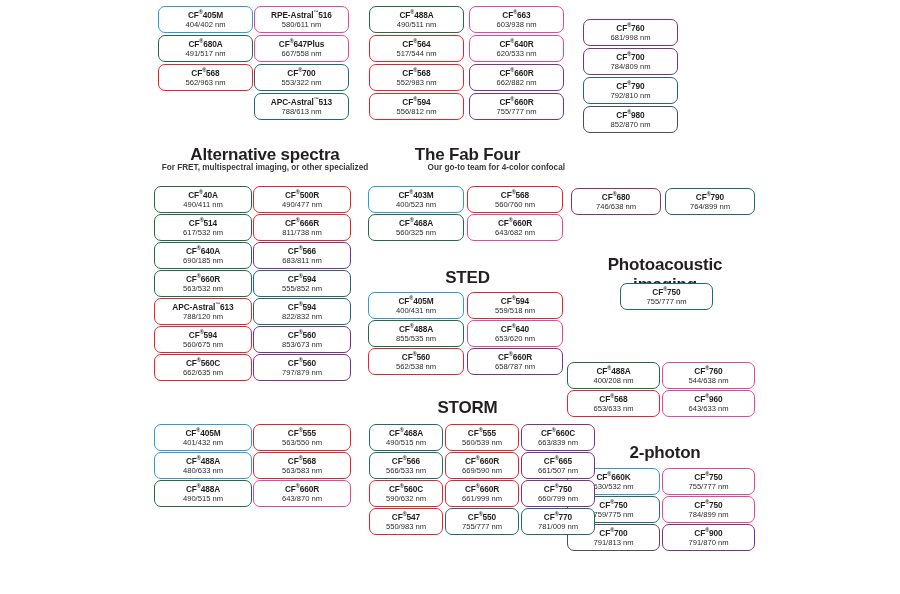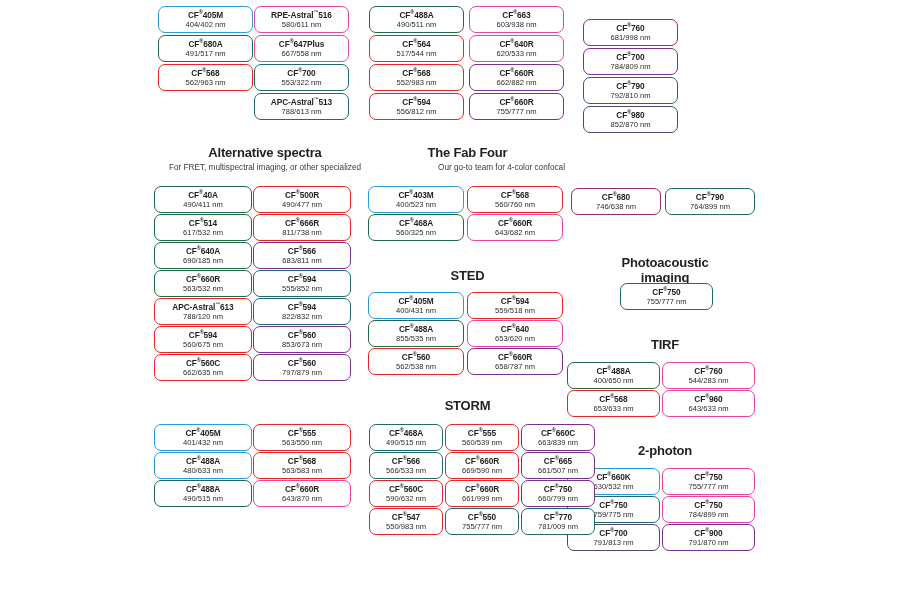--- a/index.html
+++ b/index.html
@@ -54,30 +54,30 @@
   .chip .spec {
     font-size: 7.6px;
     font-weight: normal;
     margin-top: 1.5px;
     white-space: nowrap;
     color: #2b2b2b;
   }
   
   .sec-title {
     position: absolute;
-    font-size: 13px;
+    font-size: 17px;
     font-weight: bold;
     color: #231f20;
     white-space: nowrap;
     letter-spacing: -0.2px;
   }
   .sec-sub {
     position: absolute;
     font-size: 8.2px;
-    font-weight: normal;
+    font-weight: bold;
     color: #3a3a3a;
     white-space: nowrap;
   }
   .sec-title.center, .sec-sub.center {
     text-align: center;
   }
   .twoline {
     line-height: 1.16;
   }
 </style>
@@ -285,32 +285,31 @@
 
   <div class="sec-title center twoline" style="left:570px; top:239px; width:190px;margin-top:16px;">
     <span>Photoacoustic</span><br>
     <span>imaging</span>
   </div>
   <div class="chip" style="left: 620px; top: 283px; width: 93px; height: 27px; border-color: rgb(31, 107, 107);">
     <div class="name">CF<span class="reg">®</span>750</div>
       <div class="spec">755/777 nm</div>
   </div>
 
-  <div class="sec-title center" style="left:570px; top:337px; width:190px;">TIRF</div>
   <div class="chip" style="left: 567px; top: 362px; width: 93px; height: 27px; border-color: rgb(31, 107, 70);">
     <div class="name">CF<span class="reg">®</span>488A</div>
-      <div class="spec">400/650 nm</div>
+      <div class="spec">400/208 nm</div>
   </div>
   <div class="chip" style="left: 567px; top: 390px; width: 93px; height: 27px; border-color: rgb(232, 36, 42);">
     <div class="name">CF<span class="reg">®</span>568</div>
       <div class="spec">653/633 nm</div>
   </div>
   <div class="chip" style="left: 662px; top: 362px; width: 93px; height: 27px; border-color: rgb(232, 69, 155);">
     <div class="name">CF<span class="reg">®</span>760</div>
-      <div class="spec">544/283 nm</div>
+      <div class="spec">544/638 nm</div>
   </div>
   <div class="chip" style="left: 662px; top: 390px; width: 93px; height: 27px; border-color: rgb(232, 69, 155);">
     <div class="name">CF<span class="reg">®</span>960</div>
       <div class="spec">643/633 nm</div>
   </div>
 
   <div class="sec-title center" style="left:570px; top:443px; width:190px;">2-photon</div>
   <div class="chip" style="left: 567px; top: 468px; width: 93px; height: 27px; border-color: rgb(46, 155, 214);">
     <div class="name">CF<span class="reg">®</span>660K</div>
       <div class="spec">630/532 nm</div>

